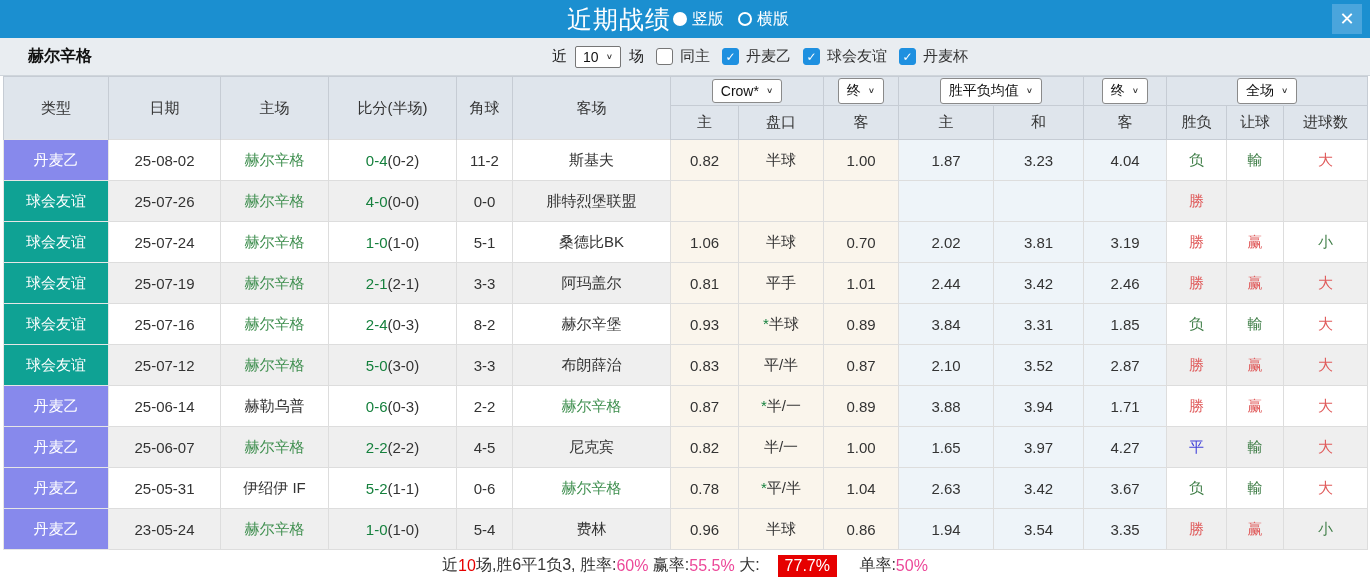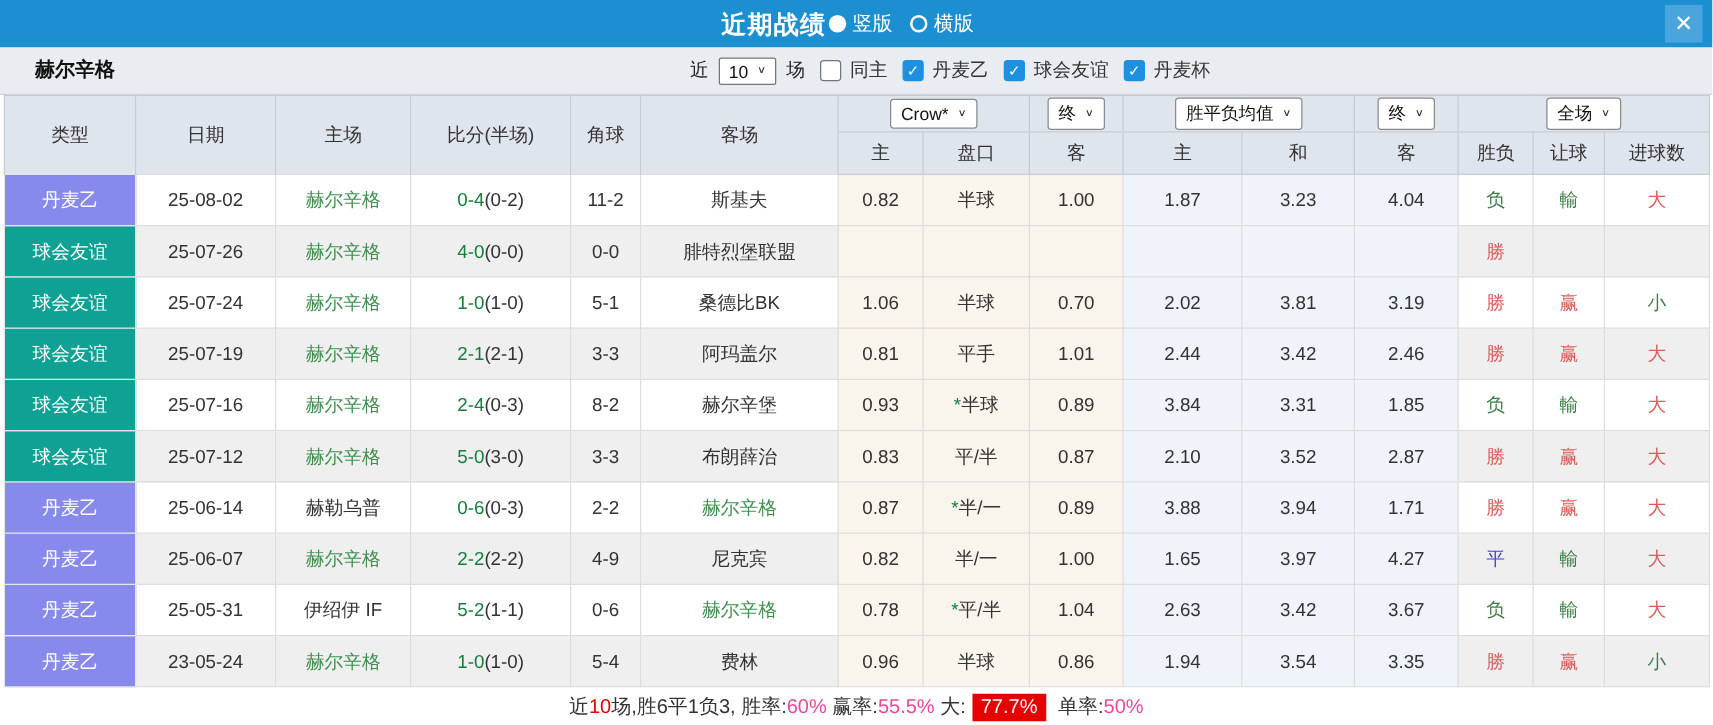--- a/index.html
+++ b/index.html
@@ -1,20 +1,20 @@
 <!DOCTYPE html>
 <html><head>
 <meta charset="utf-8">
 <style>
   * { margin:0; padding:0; box-sizing:border-box; }
   html,body { width:1370px; height:580px; background:#fff; font-family:"Liberation Sans","DejaVu Sans",sans-serif; overflow:hidden; }
 
   
   .topbar { position:relative; height:38px; background:#1b8fd0; display:flex; align-items:center; justify-content:center; color:#fff; }
-  .topbar-title { font-size:20px; font-weight:bold; letter-spacing:1px; }
+  .topbar-title { font-size:25px; font-weight:normal; letter-spacing:1px; }
   .radio-group { display:flex; align-items:flex-start; margin-left:2px; font-size:16px; }
   .radio-item { display:flex; align-items:center; margin-right:14px; cursor:pointer; }
   .radio-dot { width:14px; height:14px; border-radius:50%; border:2px solid #fff; margin-right:5px; display:inline-block; }
   .radio-dot.on { background:#fff; }
   .close-btn { position:absolute; right:8px; top:4px; width:30px; height:30px; background:#4aa5dc; color:#fff; font-size:18px; font-weight:bold; display:flex; align-items:center; justify-content:center; cursor:pointer; }
 
   
   .filterbar { position:relative; height:38px; background:#e9edf1; display:flex; align-items:center; font-size:15px; color:#222; border-bottom:1px solid #cfd5db; }
   .team-name { position:absolute; left:28px; font-size:16px; font-weight:bold; color:#111; }
   .filter-controls { margin:0 auto; display:flex; align-items:center; gap:4px; padding-left:150px; }
@@ -42,21 +42,21 @@
   .score-red { color:#15803d; }
   .c-red { color:#e05c5c; }
   .c-green { color:#3e7d46; }
   .c-blue { color:#4040d9; }
   .sel { display:inline-flex; align-items:center; background:#fff; border:1px solid #8a8a8a; border-radius:3px; padding:3px 8px; font-size:14px; color:#111; cursor:pointer; white-space:nowrap; }
 
   
   .footer { height:31px; display:flex; align-items:center; justify-content:center; font-size:16px; color:#333; background:#fff; white-space:pre; }
   .seg-red { color:#e60000; }
   .seg-blue { color:#ec4899; }
-  .seg-highlight { background:#e60000; color:#fff; padding:2px 7px; margin:0 5px; }
+  .seg-highlight { background:#e60000; color:#fff; padding:2px 7px; margin:0 18px; }
 </style>
 </head>
 <body>
 
 <div class="topbar">
   <span class="topbar-title">近期战绩</span>
   <span class="radio-group">
     <span class="radio-item">
       <span class="radio-dot on"></span>
       <span>竖版</span>
@@ -277,21 +277,21 @@
           <td class="bg-avg">1.71</td>
           <td class="c-red">勝</td>
           <td class="c-red">赢</td>
           <td class="c-red">大</td>
         </tr>
         <tr class="stripe">
           <td class="type purple">丹麦乙</td>
           <td>25-06-07</td>
           <td class="team hl">赫尔辛格</td>
           <td><span class="score-red">2-2</span><span>(2-2)</span></td>
-          <td>4-9</td>
+          <td>4-5</td>
           <td class="team">尼克宾</td>
           <td class="bg-ah">0.82</td>
           <td class="bg-ah">半/一</td>
           <td class="bg-ah">1.00</td>
           <td class="bg-avg">1.65</td>
           <td class="bg-avg">3.97</td>
           <td class="bg-avg">4.27</td>
           <td class="c-blue">平</td>
           <td class="c-green">輸</td>
           <td class="c-red">大</td>

